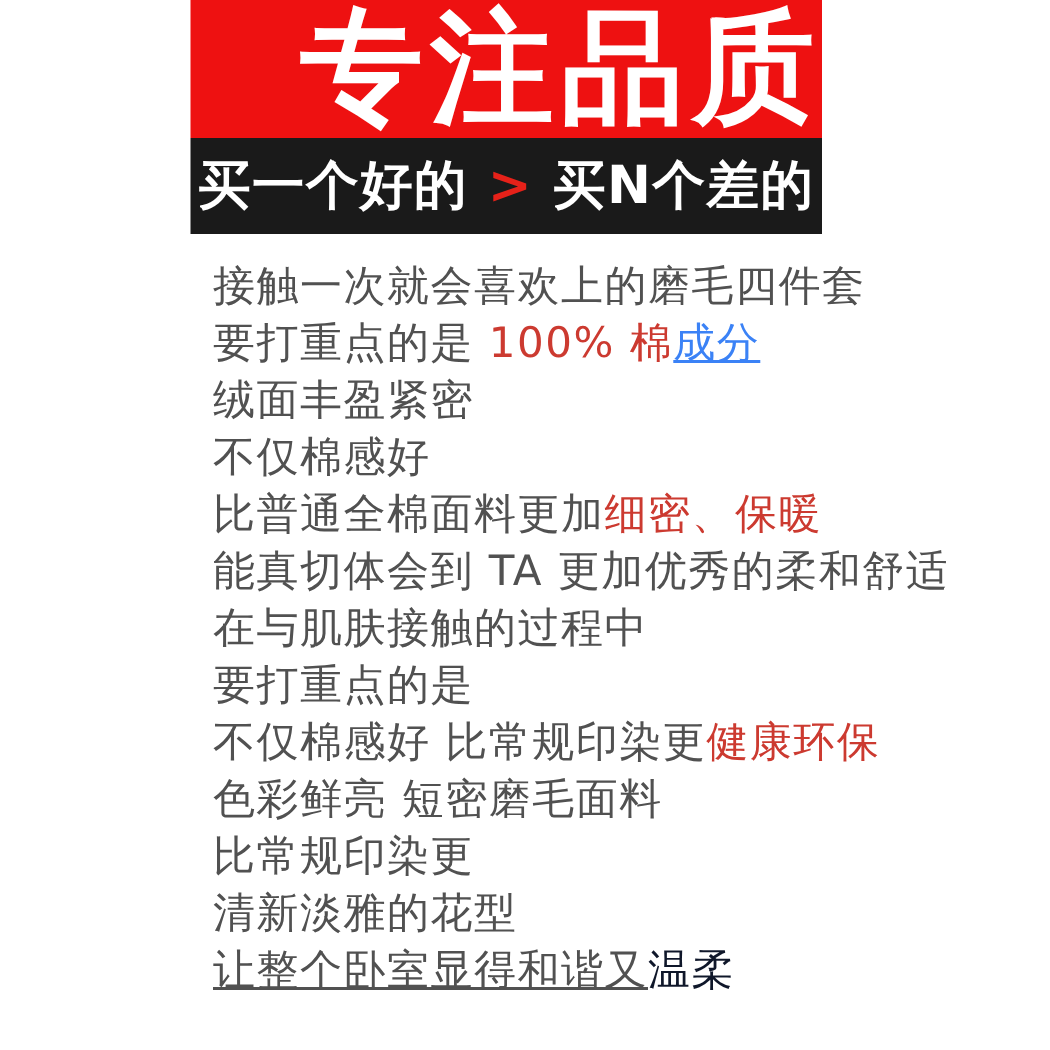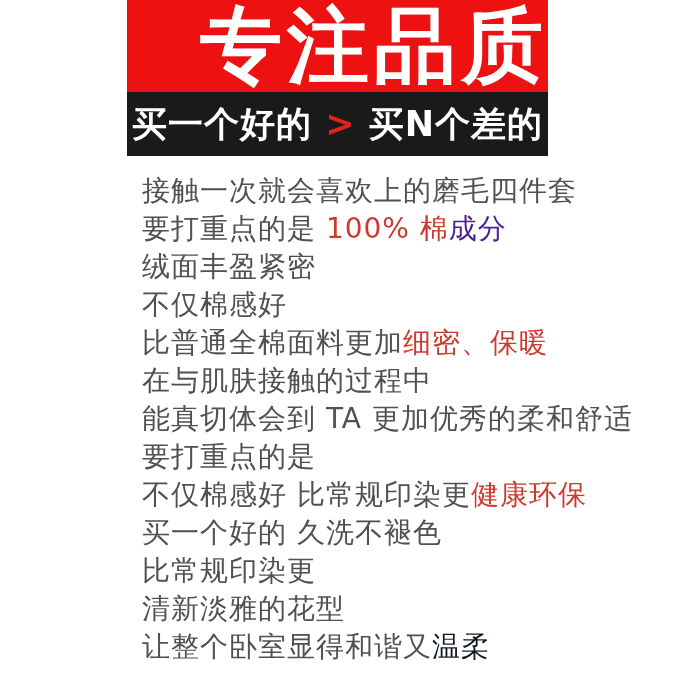--- a/index.html
+++ b/index.html
@@ -59,26 +59,26 @@
   </div>
 
   <div class="banner-sub" id="subtitle-banner" style="background: rgb(26, 26, 26); color: rgb(255, 255, 255);">
       <span class="seg">买一个好的 </span>
       <span class="seg" style="color: rgb(230, 33, 25);">&gt;</span>
       <span class="seg"> 买N个差的</span>
     </div>
 
   <div class="body-lines" id="body-lines">
       <div class="line"><span style="color: rgb(81, 81, 81);">接触一次就会喜欢上的磨毛四件套</span></div>
-      <div class="line"><span style="color: rgb(81, 81, 81);">要打重点的是 </span><span style="color: rgb(204, 58, 48);">100% 棉</span><span style="color: #4c1d95;">成分</span></div>
+      <div class="line"><span style="color: rgb(81, 81, 81);">要打重点的是 </span><span style="color: rgb(204, 58, 48);">100% 棉</span><span style="color: #3b82f6; text-decoration: underline;">成分</span></div>
       <div class="line"><span style="color: rgb(81, 81, 81);">绒面丰盈紧密</span></div>
       <div class="line"><span style="color: rgb(81, 81, 81);">不仅棉感好</span></div>
       <div class="line"><span style="color: rgb(81, 81, 81);">比普通全棉面料更加</span><span style="color: rgb(204, 58, 48);">细密、保暖</span></div>
+      <div class="line"><span style="color: rgb(81, 81, 81);">能真切体会到 TA 更加优秀的柔和舒适</span></div>
       <div class="line"><span style="color: rgb(81, 81, 81);">在与肌肤接触的过程中</span></div>
-      <div class="line"><span style="color: rgb(81, 81, 81);">能真切体会到 TA 更加优秀的柔和舒适</span></div>
       <div class="line"><span style="color: rgb(81, 81, 81); text-align: right;">要打重点的是</span></div>
       <div class="line"><span style="color: rgb(81, 81, 81);">不仅棉感好 比常规印染更</span><span style="color: rgb(204, 58, 48);">健康环保</span></div>
-      <div class="line"><span style="color: rgb(81, 81, 81);">买一个好的 久洗不褪色</span></div>
+      <div class="line"><span style="color: rgb(81, 81, 81);">色彩鲜亮 短密磨毛面料</span></div>
       <div class="line"><span style="color: rgb(81, 81, 81);">比常规印染更</span></div>
       <div class="line"><span style="color: rgb(81, 81, 81);">清新淡雅的花型</span></div>
-      <div class="line"><span style="color: rgb(81, 81, 81);">让整个卧室显得和谐又</span><span style="color: #0f172a;">温柔</span></div>
+      <div class="line"><span style="color: rgb(81, 81, 81); text-decoration: underline;">让整个卧室显得和谐又</span><span style="color: #0f172a;">温柔</span></div>
     </div>
 </div>
 
 </body></html>

